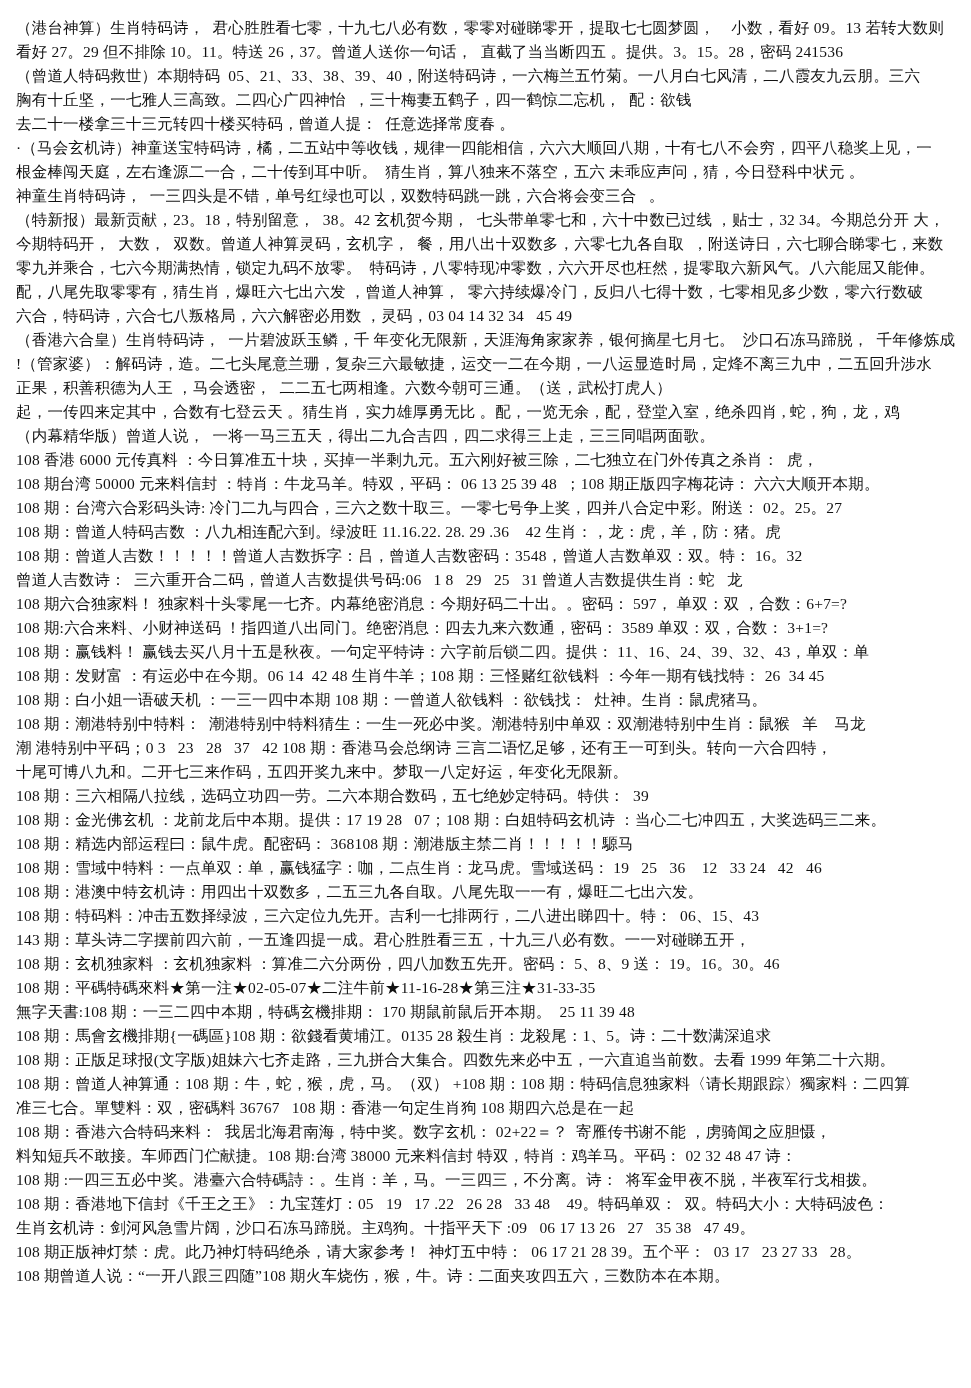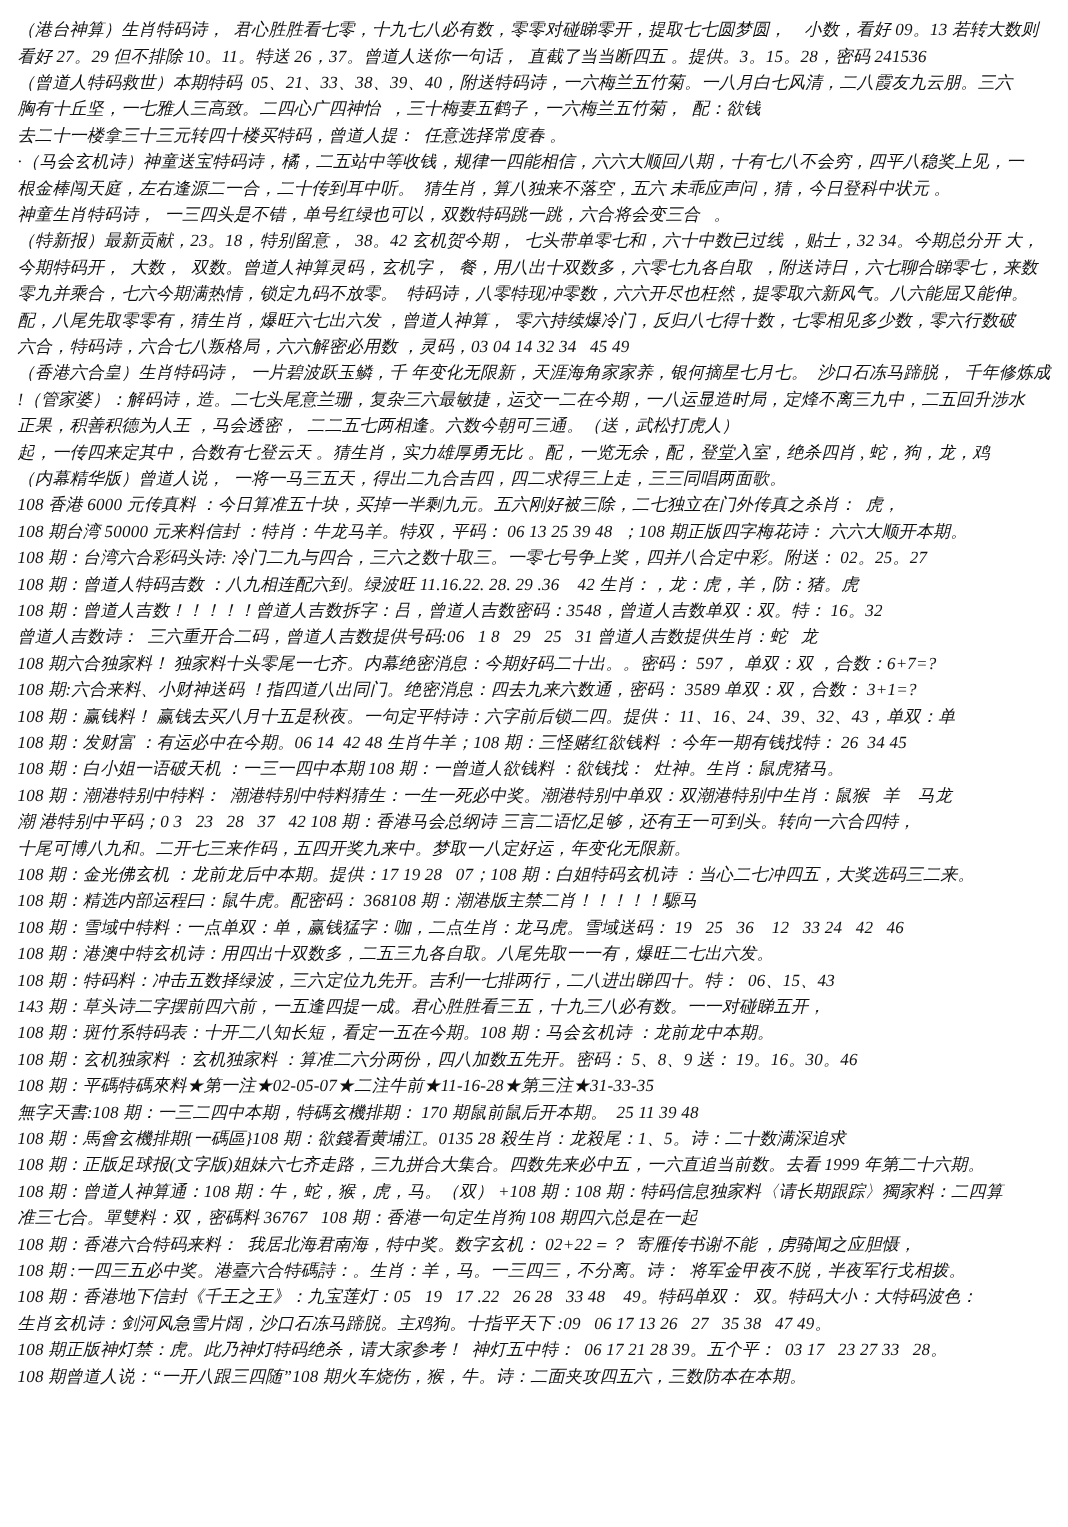--- a/index.html
+++ b/index.html
@@ -26,25 +26,25 @@
     height: 24px;
     white-space: pre;
     letter-spacing: 0.2px;
     overflow: hidden;
   }
 </style>
 </head>
 <body>
 
 <div class="page">
-  <div class="lines" style="color: rgb(17, 17, 17); font-style: italic;">
+  <div class="lines" style="color: rgb(17, 17, 17);">
       <div class="line">（港台神算）生肖特码诗，  君心胜胜看七零，十九七八必有数，零零对碰睇零开，提取七七圆梦圆，    小数，看好 09。13 若转大数则</div>
       <div class="line">看好 27。29 但不排除 10。11。特送 26，37。曾道人送你一句话，  直截了当当断四五 。提供。3。15。28，密码 241536</div>
       <div class="line">（曾道人特码救世）本期特码  05、21、33、38、39、40，附送特码诗，一六梅兰五竹菊。一八月白七风清，二八霞友九云朋。三六</div>
-      <div class="line">胸有十丘坚，一七雅人三高致。二四心广四神怡  ，三十梅妻五鹤子，一六梅兰五竹菊，  配：欲钱</div>
+      <div class="line">胸有十丘坚，一七雅人三高致。二四心广四神怡  ，三十梅妻五鹤子，四一鹤惊二忘机，  配：欲钱</div>
       <div class="line">去二十一楼拿三十三元转四十楼买特码，曾道人提：  任意选择常度春 。</div>
       <div class="line">·（马会玄机诗）神童送宝特码诗，橘，二五站中等收钱，规律一四能相信，六六大顺回八期，十有七八不会穷，四平八稳奖上见，一</div>
       <div class="line">根金棒闯天庭，左右逢源二一合，二十传到耳中听。  猜生肖，算八独来不落空，五六 未乖应声问，猜，今日登科中状元 。</div>
       <div class="line">神童生肖特码诗，  一三四头是不错，单号红绿也可以，双数特码跳一跳，六合将会变三合   。</div>
       <div class="line">（特新报）最新贡献，23。18，特别留意，  38。42 玄机贺今期，  七头带单零七和，六十中数已过线 ，贴士，32 34。今期总分开 大，</div>
       <div class="line">今期特码开，  大数，  双数。曾道人神算灵码，玄机字，  餐，用八出十双数多，六零七九各自取  ，附送诗日，六七聊合睇零七，来数</div>
       <div class="line">零九并乘合，七六今期满热情，锁定九码不放零。  特码诗，八零特现冲零数，六六开尽也枉然，提零取六新风气。八六能屈又能伸。</div>
       <div class="line">配，八尾先取零零有，猜生肖，爆旺六七出六发 ，曾道人神算，  零六持续爆冷门，反归八七得十数，七零相见多少数，零六行数破</div>
       <div class="line">六合，特码诗，六合七八叛格局，六六解密必用数 ，灵码，03 04 14 32 34   45 49</div>
       <div class="line">（香港六合皇）生肖特码诗，  一片碧波跃玉鳞，千 年变化无限新，天涯海角家家养，银何摘星七月七。  沙口石冻马蹄脱，  千年修炼成</div>
@@ -59,34 +59,35 @@
       <div class="line">108 期：曾道人吉数！！！！！曾道人吉数拆字：吕，曾道人吉数密码：3548，曾道人吉数单双：双。特： 16。32</div>
       <div class="line">曾道人吉数诗：  三六重开合二码，曾道人吉数提供号码:06   1 8   29   25   31 曾道人吉数提供生肖：蛇   龙</div>
       <div class="line">108 期六合独家料！ 独家料十头零尾一七齐。内幕绝密消息：今期好码二十出。。密码： 597， 单双：双 ，合数：6+7=?</div>
       <div class="line">108 期:六合来料、小财神送码 ！指四道八出同门。绝密消息：四去九来六数通，密码： 3589 单双：双，合数： 3+1=?</div>
       <div class="line">108 期：赢钱料！ 赢钱去买八月十五是秋夜。一句定平特诗：六字前后锁二四。提供： 11、16、24、39、32、43，单双：单</div>
       <div class="line">108 期：发财富 ：有运必中在今期。06 14  42 48 生肖牛羊；108 期：三怪赌红欲钱料 ：今年一期有钱找特： 26  34 45</div>
       <div class="line">108 期：白小姐一语破天机 ：一三一四中本期 108 期：一曾道人欲钱料 ：欲钱找：  灶神。生肖：鼠虎猪马。</div>
       <div class="line">108 期：潮港特别中特料：  潮港特别中特料猜生：一生一死必中奖。潮港特别中单双：双潮港特别中生肖：鼠猴   羊    马龙</div>
       <div class="line">潮 港特别中平码；0 3   23   28   37   42 108 期：香港马会总纲诗 三言二语忆足够，还有王一可到头。转向一六合四特，</div>
       <div class="line">十尾可博八九和。二开七三来作码，五四开奖九来中。梦取一八定好运，年变化无限新。</div>
+      <div class="line">108 期：三六相隔八拉线，选码立功四一劳。二六本期合数码，五七绝妙定特码。特供：  39</div>
       <div class="line">108 期：金光佛玄机 ：龙前龙后中本期。提供：17 19 28   07；108 期：白姐特码玄机诗 ：当心二七冲四五，大奖选码三二来。</div>
       <div class="line">108 期：精选内部运程曰：鼠牛虎。配密码： 368108 期：潮港版主禁二肖！！！！！騵马</div>
       <div class="line">108 期：雪域中特料：一点单双：单，赢钱猛字：咖，二点生肖：龙马虎。雪域送码： 19   25   36    12   33 24   42   46</div>
       <div class="line">108 期：港澳中特玄机诗：用四出十双数多，二五三九各自取。八尾先取一一有，爆旺二七出六发。</div>
       <div class="line">108 期：特码料：冲击五数择绿波，三六定位九先开。吉利一七排两行，二八进出睇四十。特：  06、15、43</div>
       <div class="line">143 期：草头诗二字摆前四六前，一五逢四提一成。君心胜胜看三五，十九三八必有数。一一对碰睇五开，</div>
-      <div class="line">108 期：斑竹系特码表：十开二八知长短，看定一五在今期。108 期：马会玄机诗 ：龙前龙中本期。</div>
       <div class="line">108 期：玄机独家料 ：玄机独家料 ：算准二六分两份，四八加数五先开。密码： 5、8、9 送： 19。16。30。46</div>
       <div class="line">108 期：平碼特碼來料★第一注★02-05-07★二注牛前★11-16-28★第三注★31-33-35</div>
       <div class="line">無字天書:108 期：一三二四中本期，特碼玄機排期： 170 期鼠前鼠后开本期。  25 11 39 48</div>
       <div class="line">108 期：馬會玄機排期{一碼區}108 期：欲錢看黄埔江。0135 28 殺生肖：龙殺尾：1、5。诗：二十数满深追求</div>
       <div class="line">108 期：正版足球报(文字版)姐妹六七齐走路，三九拼合大集合。四数先来必中五，一六直追当前数。去看 1999 年第二十六期。</div>
       <div class="line">108 期：曾道人神算通：108 期：牛，蛇，猴，虎，马。（双） +108 期：108 期：特码信息独家料〈请长期跟踪〉獨家料：二四算</div>
       <div class="line">准三七合。單雙料：双，密碼料 36767   108 期：香港一句定生肖狗 108 期四六总是在一起</div>
       <div class="line">108 期：香港六合特码来料：  我居北海君南海，特中奖。数字玄机： 02+22＝？  寄雁传书谢不能 ，虏骑闻之应胆慑，</div>
+      <div class="line">料知短兵不敢接。车师西门伫献捷。108 期:台湾 38000 元来料信封 特双，特肖：鸡羊马。平码： 02 32 48 47 诗：</div>
       <div class="line">108 期 :一四三五必中奖。港臺六合特碼詩：。生肖：羊，马。一三四三，不分离。诗：  将军金甲夜不脱，半夜军行戈相拨。</div>
       <div class="line">108 期：香港地下信封《千王之王》：九宝莲灯：05   19   17 .22   26 28   33 48    49。特码单双：  双。特码大小：大特码波色：</div>
       <div class="line">生肖玄机诗：剑河风急雪片阔，沙口石冻马蹄脱。主鸡狗。十指平天下 :09   06 17 13 26   27   35 38   47 49。</div>
       <div class="line">108 期正版神灯禁：虎。此乃神灯特码绝杀，请大家参考！  神灯五中特：  06 17 21 28 39。五个平：  03 17   23 27 33   28。</div>
       <div class="line">108 期曾道人说：“一开八跟三四随”108 期火车烧伤，猴，牛。诗：二面夹攻四五六，三数防本在本期。</div>
     </div>
 </div>
 
 </body></html>

